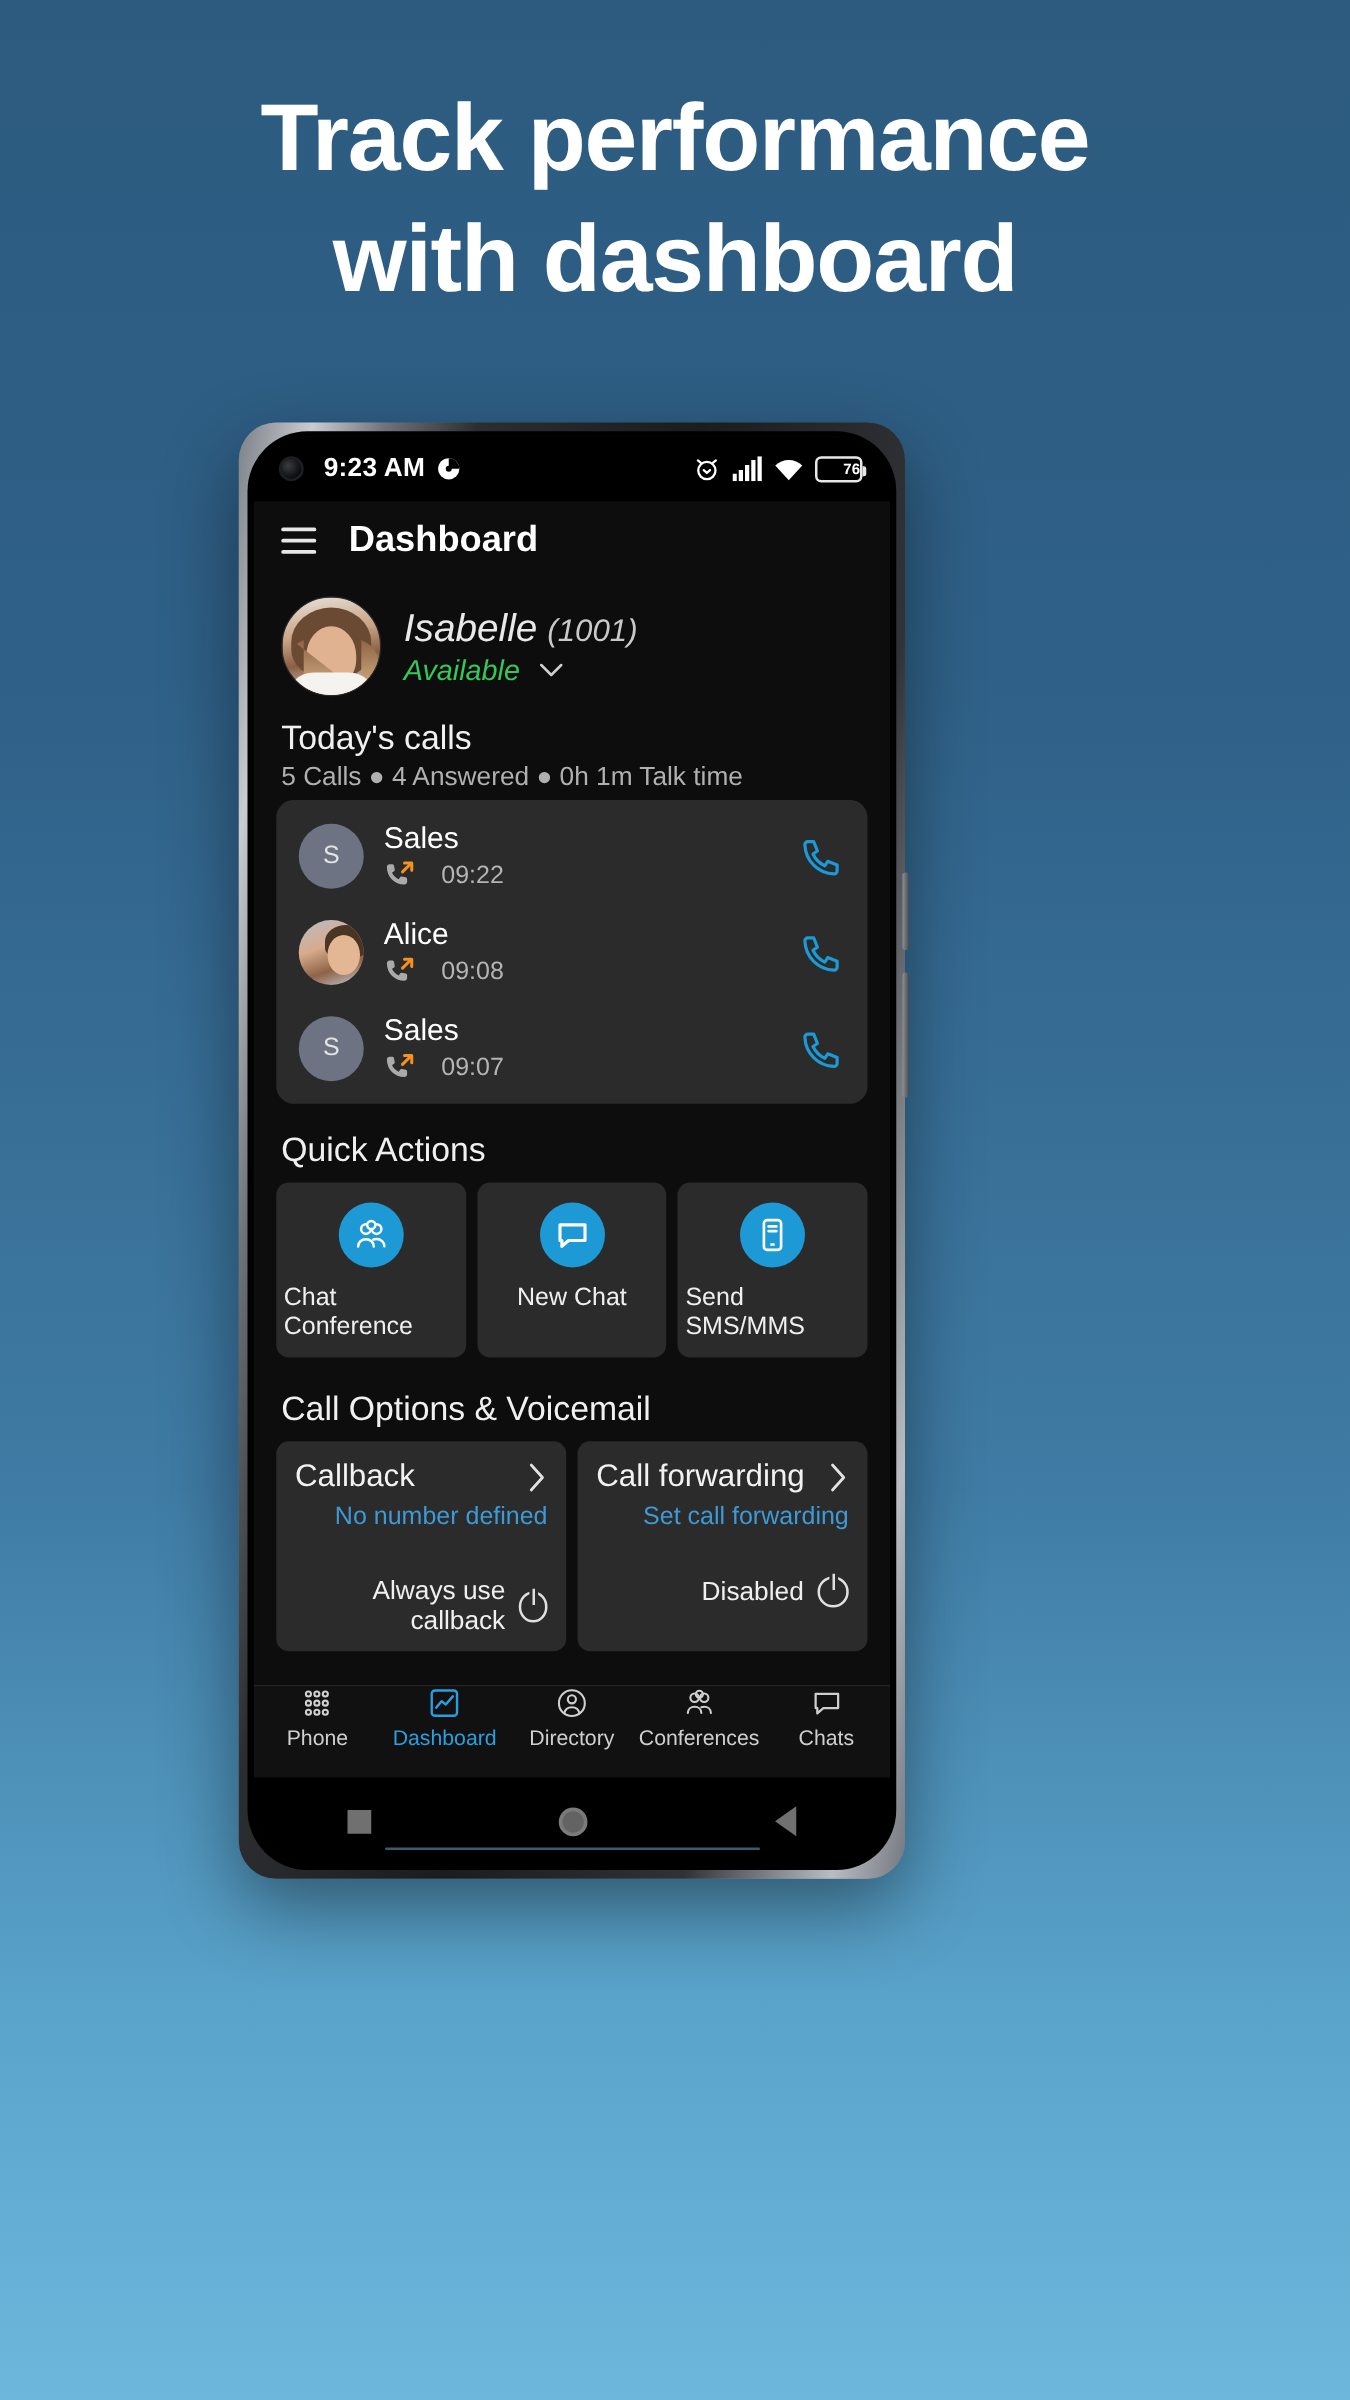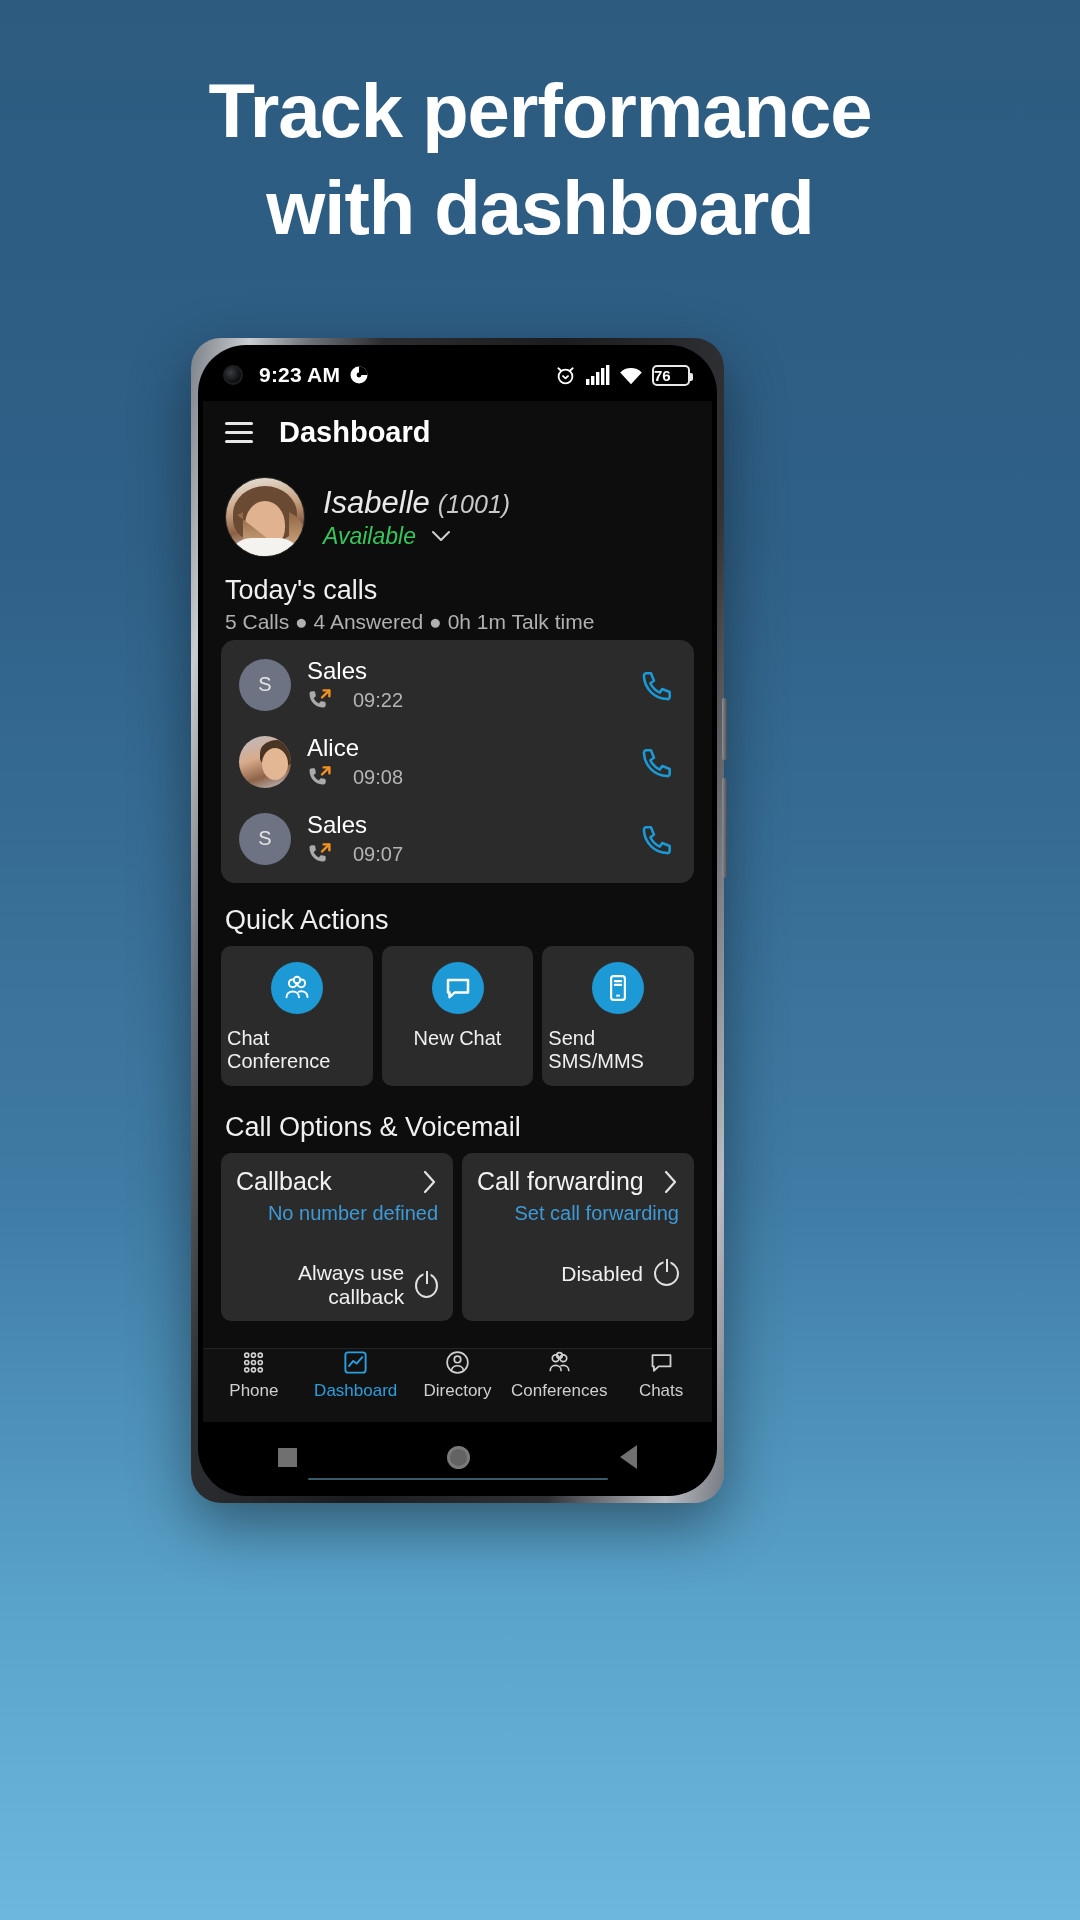--- a/index.html
+++ b/index.html
@@ -71,22 +71,22 @@
     width:20px; height:20px; border-radius:50%;
     background:radial-gradient(circle at 35% 35%, #3a3d41 0%, #121315 60%, #000 100%);
     border:2px solid #1d1f22;
     margin-right:16px;
   }
   .sb-time { color:#fff; font-size:21px; font-weight:bold; letter-spacing:0.2px; }
   .sb-glyph { margin-left:9px; display:inline-flex; align-items:center; }
   .sb-right { margin-left:auto; display:flex; align-items:center; gap:9px; }
   .battery {
     width:38px; height:21px; border:2px solid #e8e8e8; border-radius:5px;
-    display:flex; align-items:center; justify-content:flex-start;
-    color:#fff; font-size:15px; font-weight:bold; position:relative;
+    display:flex; align-items:center; justify-content:flex-end;
+    color:#fff; font-size:12px; font-weight:bold; position:relative;
   }
   .battery:after{
     content:""; position:absolute; right:-5px; top:6px;
     width:3px; height:8px; background:#e8e8e8; border-radius:0 2px 2px 0;
   }
 
   
   .appbar {
     flex:0 0 62px;
     display:flex; align-items:center;

